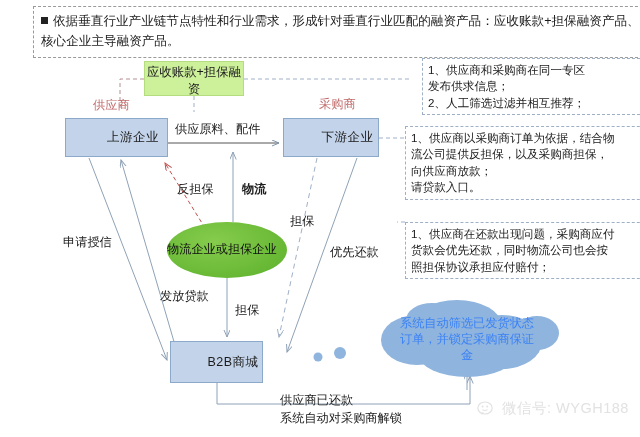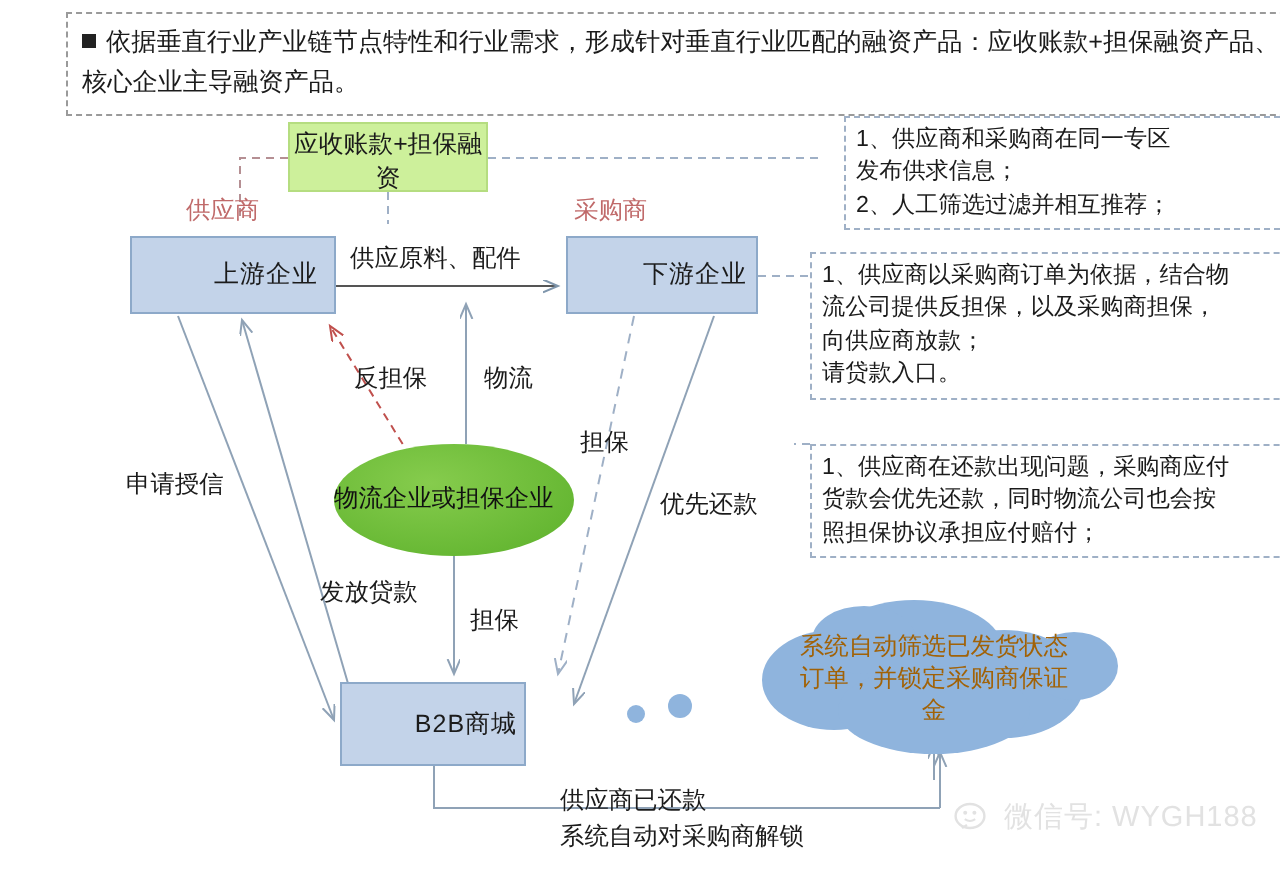--- a/index.html
+++ b/index.html
@@ -108,21 +108,21 @@
   .note1 { left: 395px; top: 58px;  width: 243px; }
   .note2 { left: 378px; top: 126px; width: 260px; }
   .note3 { left: 378px; top: 222px; width: 260px; }
 
   
   .cloud-wrap { position: absolute; left: 345px; top: 300px; width: 190px; height: 80px; }
   .cloud-text {
     position: absolute; left: 0; top: 0; width: 190px; height: 80px;
     display: flex; align-items: center; justify-content: center;
     text-align: center;
-    font-size: 12.2px; line-height: 1.3; color: #a16207;
+    font-size: 12.2px; line-height: 1.3; color: #3b82f6;
     padding: 0 26px; box-sizing: border-box;
   }
 
   
   .bottom-text {
     position: absolute; left: 253px; top: 392px;
     font-size: 12.2px; line-height: 1.45; color: #1b1b1b;
   }
 
   
@@ -206,38 +206,38 @@
 
     <circle cx="291" cy="357" r="4.5" fill="#8fb4dd"></circle>
     <circle cx="313" cy="353" r="6" fill="#8fb4dd"></circle>
   </svg>
 
   <div class="green-box">
     <span>应收账款+担保融资</span>
   </div>
 
   <div class="lbl lbl-role" style="left:66px; top:98px;">供应商</div>
-  <div class="lbl lbl-role" style="left:260px; top:98px;">采购商</div>
+  <div class="lbl lbl-role" style="left:292px; top:98px;font-family:Liberation Mono, monospace;">采购商</div>
 
   <div class="node node-upstream">
     <span>上游企业</span>
   </div>
   <div class="node node-downstream">
     <span>下游企业</span>
   </div>
   <div class="ellipse">
     <span>物流企业或担保企业</span>
   </div>
   <div class="node node-b2b">
     <span>B2B商城</span>
   </div>
 
   <div class="lbl" style="left:148px; top:122px;">供应原料、配件</div>
   <div class="lbl" style="left:150px; top:182px;">反担保</div>
-  <div class="lbl" style="left:215px; top:182px;">物流</div>
+  <div class="lbl" style="left:215px; top:182px;font-weight:bold;">物流</div>
   <div class="lbl" style="left:263px; top:214px;">担保</div>
   <div class="lbl" style="left:303px; top:245px;">优先还款</div>
   <div class="lbl" style="left:36px; top:235px;">申请授信</div>
   <div class="lbl" style="left:133px; top:289px;">发放贷款</div>
   <div class="lbl" style="left:208px; top:303px;">担保</div>
 
   <div class="note note1">
     <div>1、供应商和采购商在同一专区</div>
     <div>发布供求信息；</div>
     <div>2、人工筛选过滤并相互推荐；</div>

